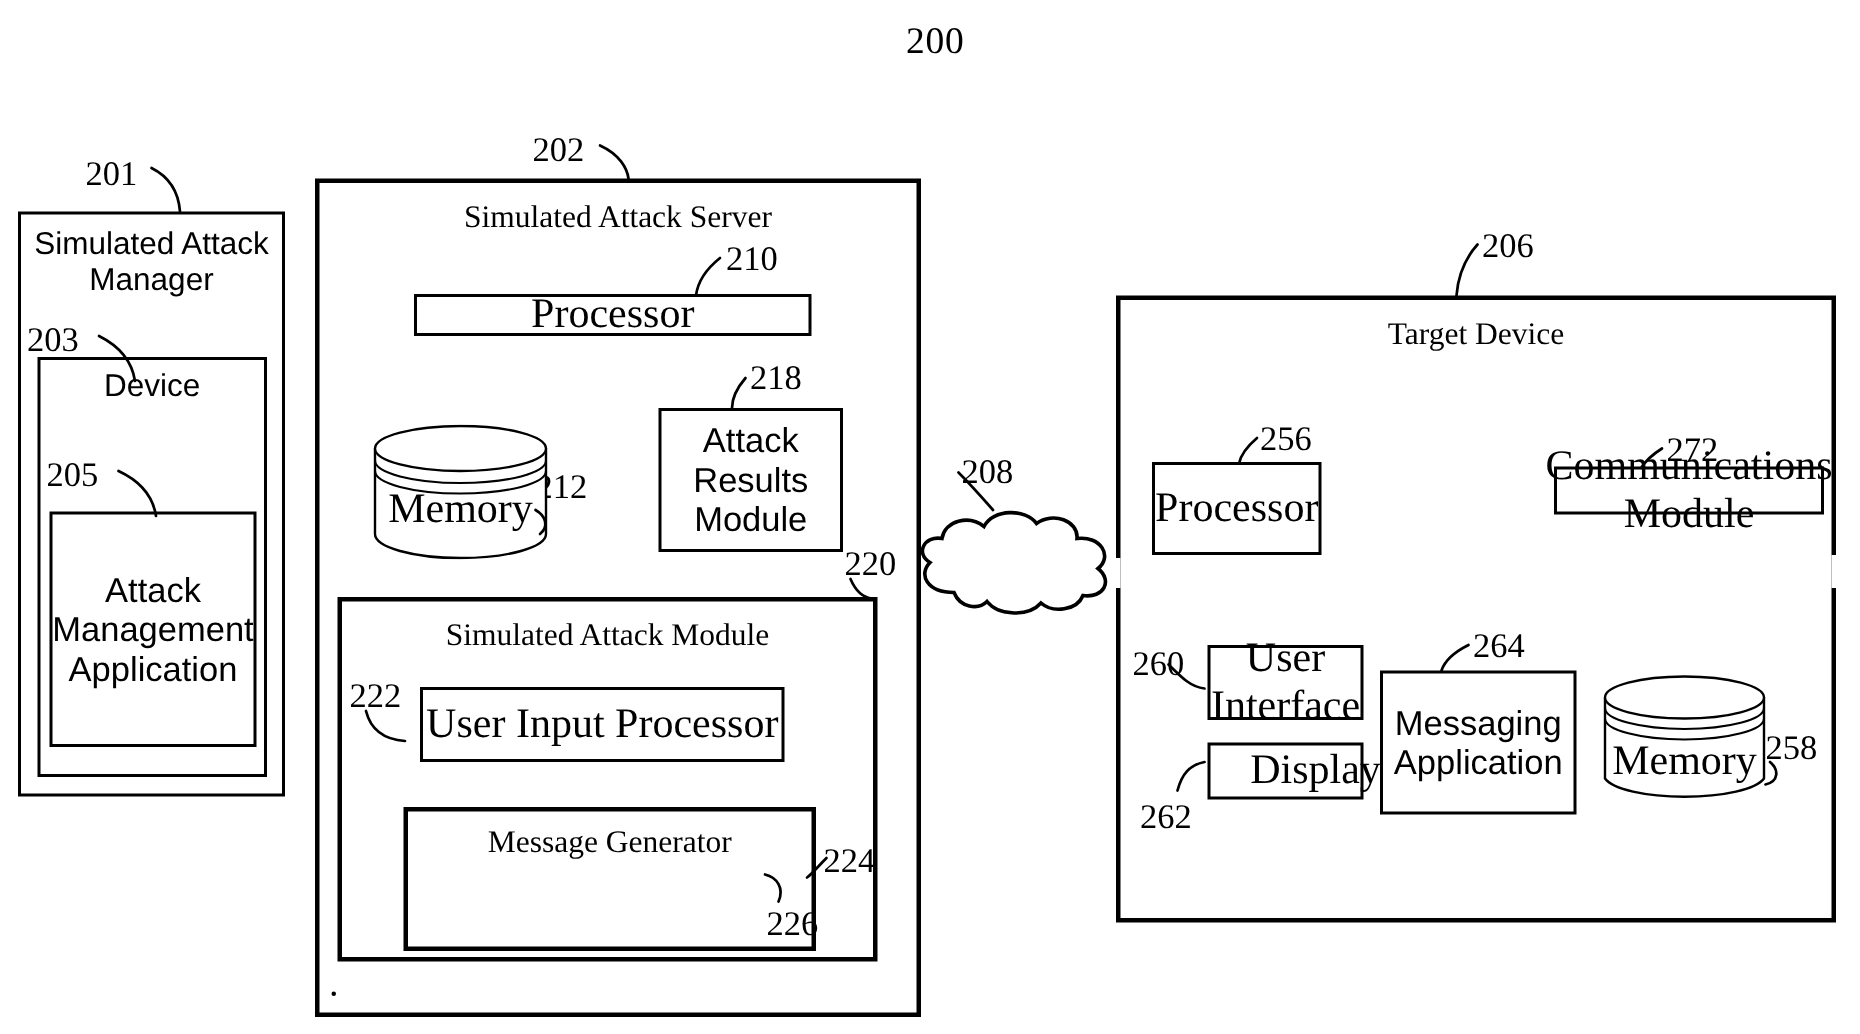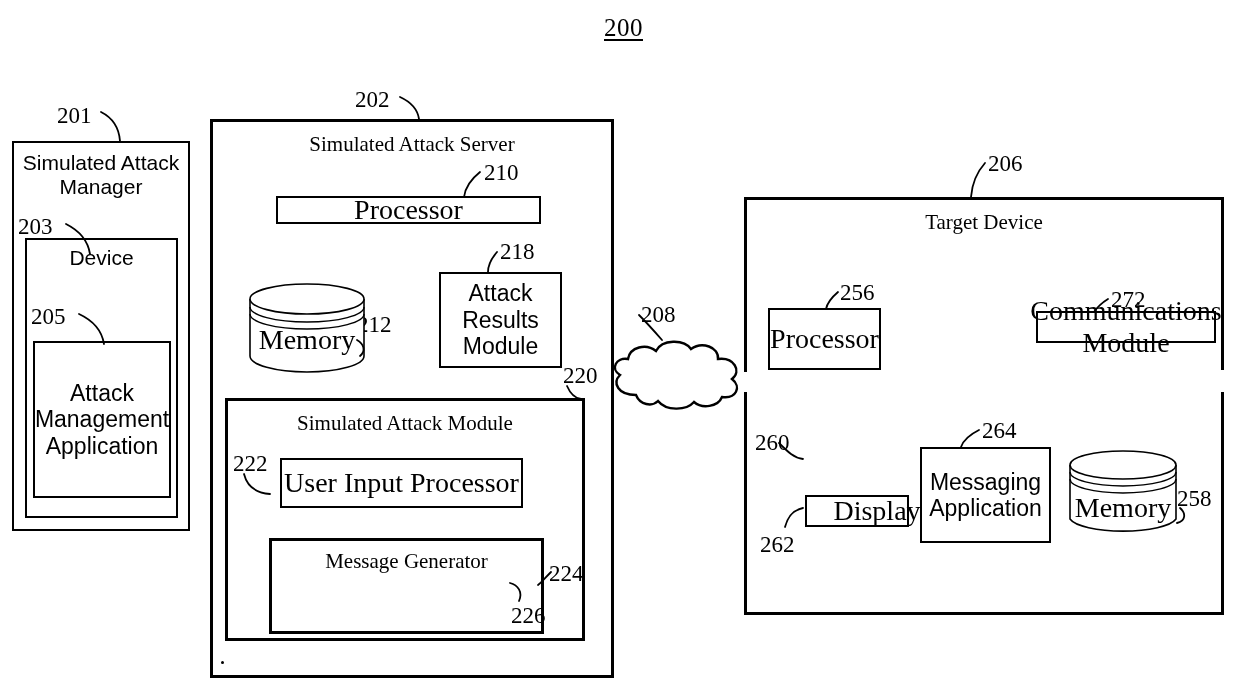--- a/index.html
+++ b/index.html
@@ -16,21 +16,20 @@
     font-family: "Liberation Serif", serif;
     color: #000000;
     overflow: hidden;
   }
   .abs { position: absolute; }
 
   
   .fig-number {
     font-family: "Liberation Serif", serif;
     font-size: 25px;
-    text-decoration: underline;
     text-underline-offset: 3px;
     letter-spacing: 0.5px;
     white-space: nowrap;
   }
 
   
   .ref {
     font-family: "Liberation Serif", serif;
     font-size: 23px;
     line-height: 1;
@@ -206,24 +205,28 @@
 
   <div class="abs ref" style="left:1111px; top:288px;">272</div>
 
   <div class="abs box centerbox serif t-body-serif" style="left:998px; top:311px; width:180px; height:32px;margin-left:38px;">
     <span>Communications
 Module</span>
   </div>
 
   <div class="abs ref" style="left:755px; top:431px;">260</div>
 
+  <div class="abs box centerbox serif t-body-serif" style="left:805px; top:430px; width:104px; height:50px;">
+    <span>User
+Interface</span>
+  </div>
 
   <div class="abs ref" style="left:760px; top:533px;">262</div>
 
-  <div class="abs box centerbox serif t-body-serif" style="left:805px; top:495px; width:104px; height:32px;padding-left:40px;">
+  <div class="abs box centerbox serif t-body-serif" style="left:805px; top:495px; width:104px; height:38px;padding-left:40px;">
     <span>Display</span>
   </div>
 
   <div class="abs ref" style="left:982px; top:419px;">264</div>
 
   <div class="abs box centerbox sans t-body-sans" style="left:920px; top:447px; width:131px; height:96px;">
     <span>Messaging
 Application</span>
   </div>
 

